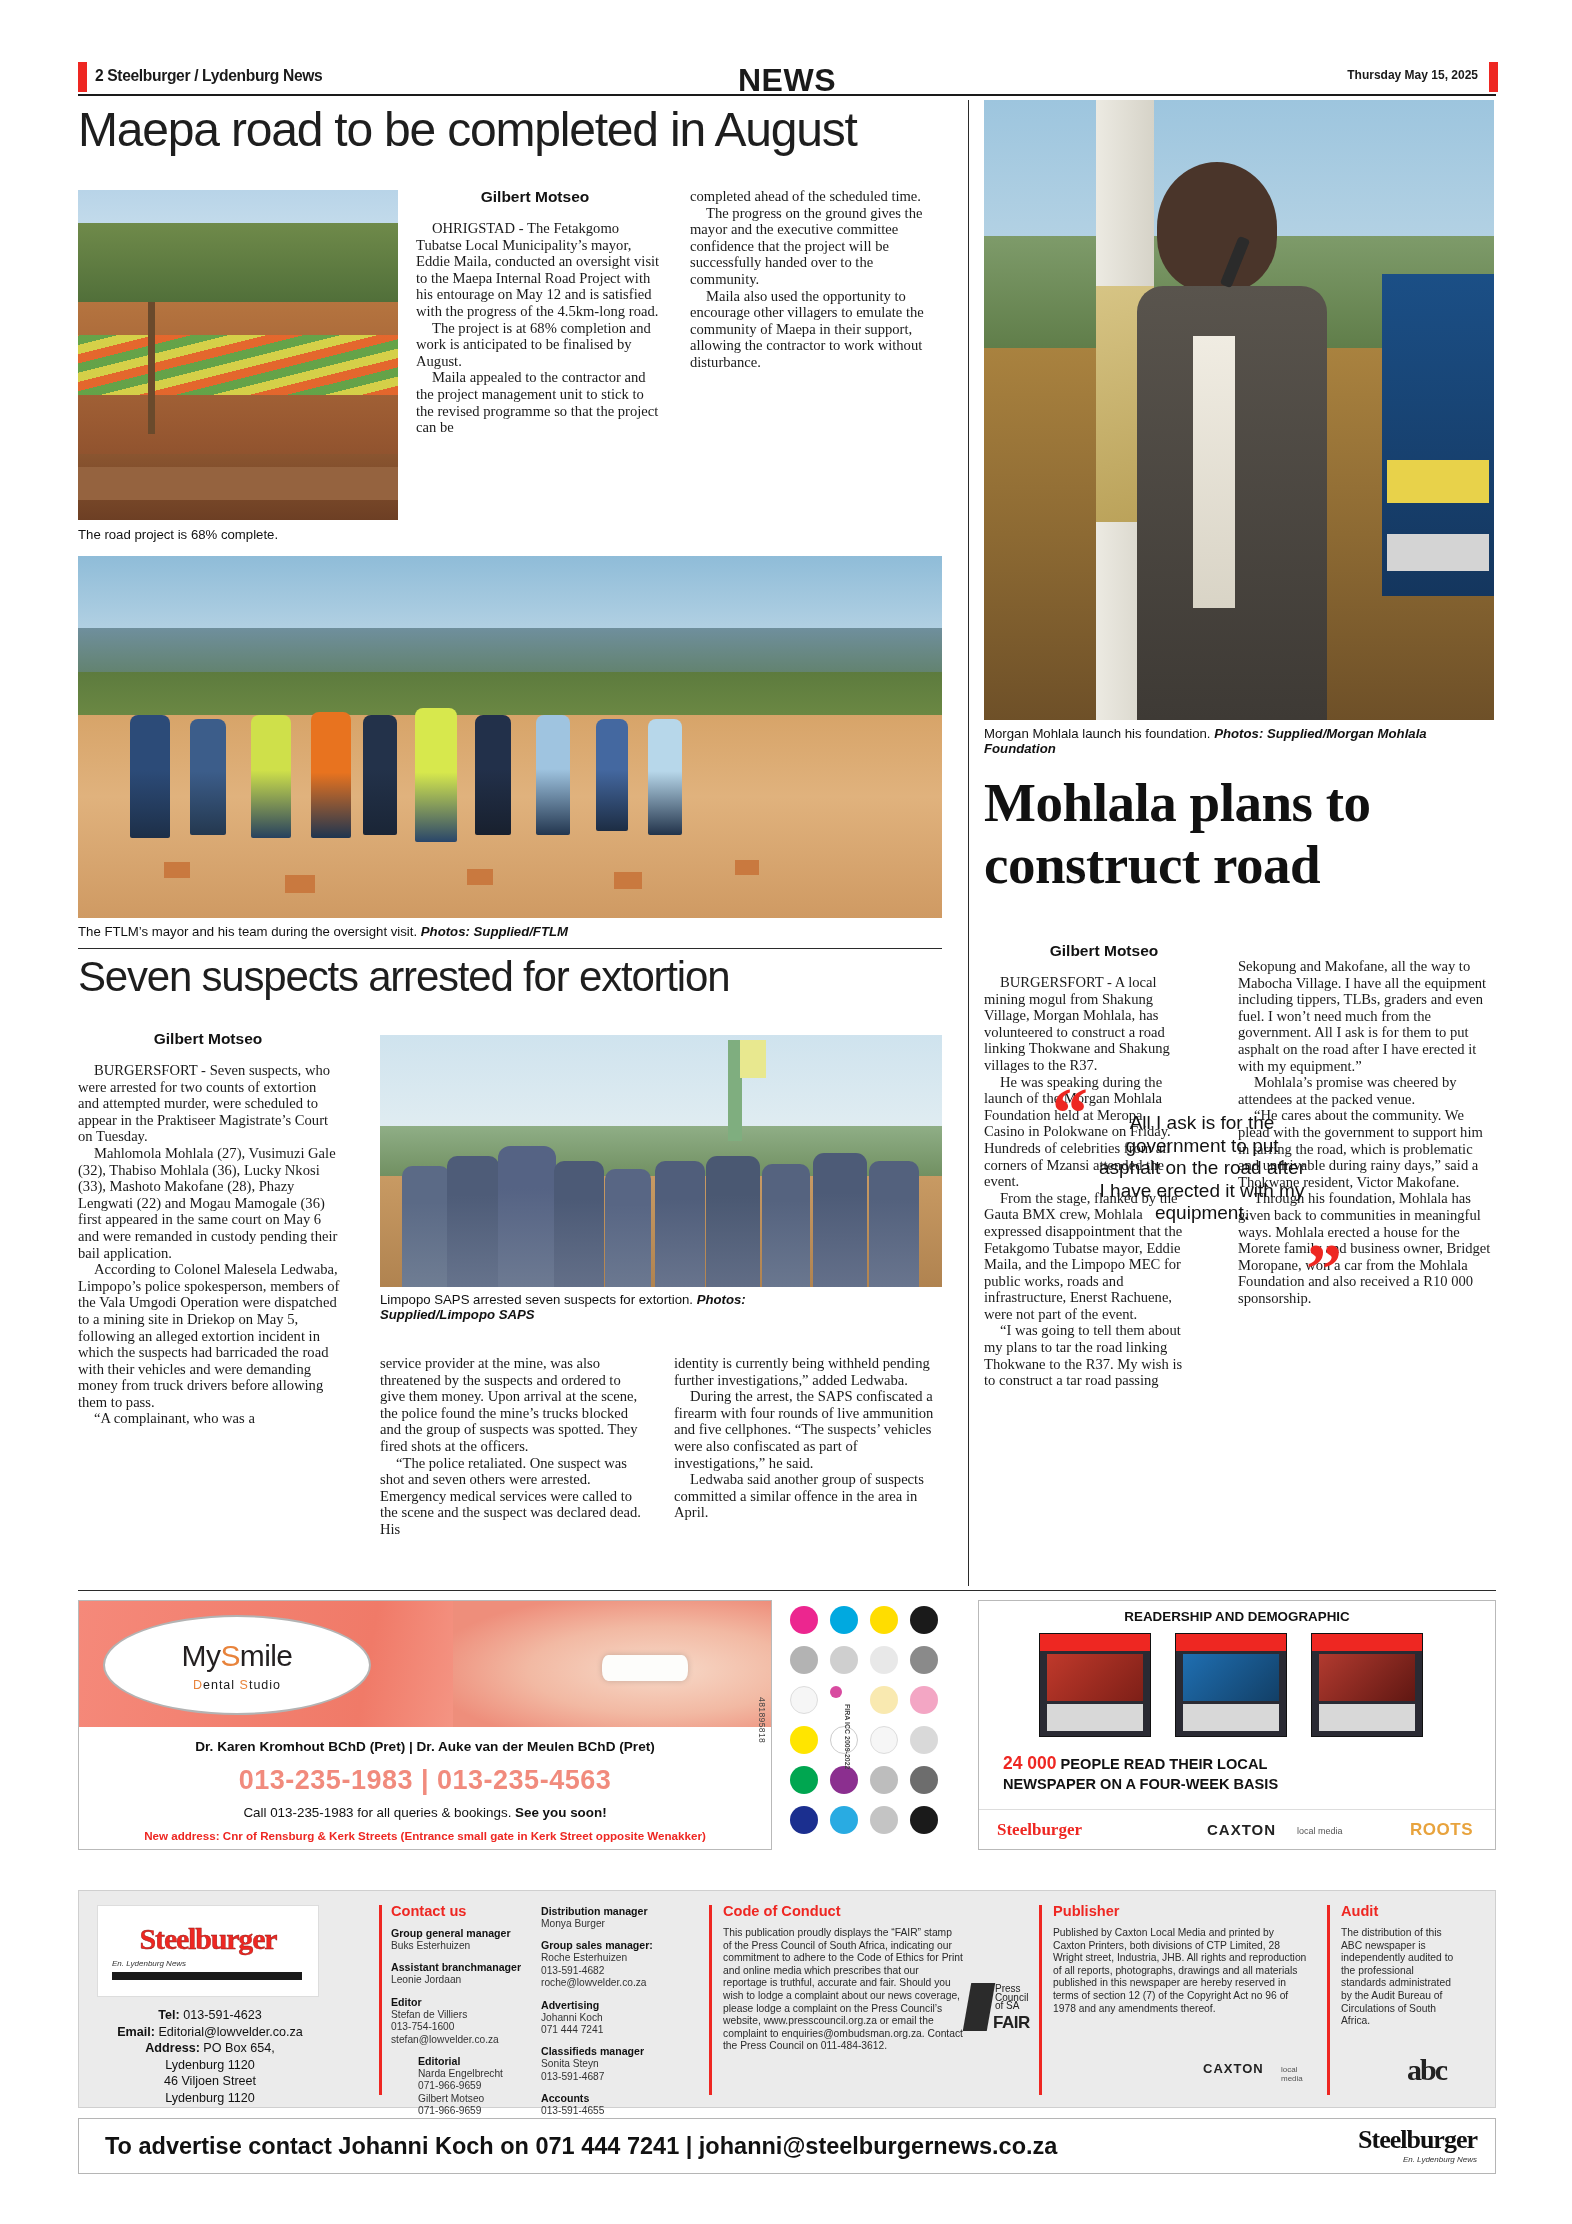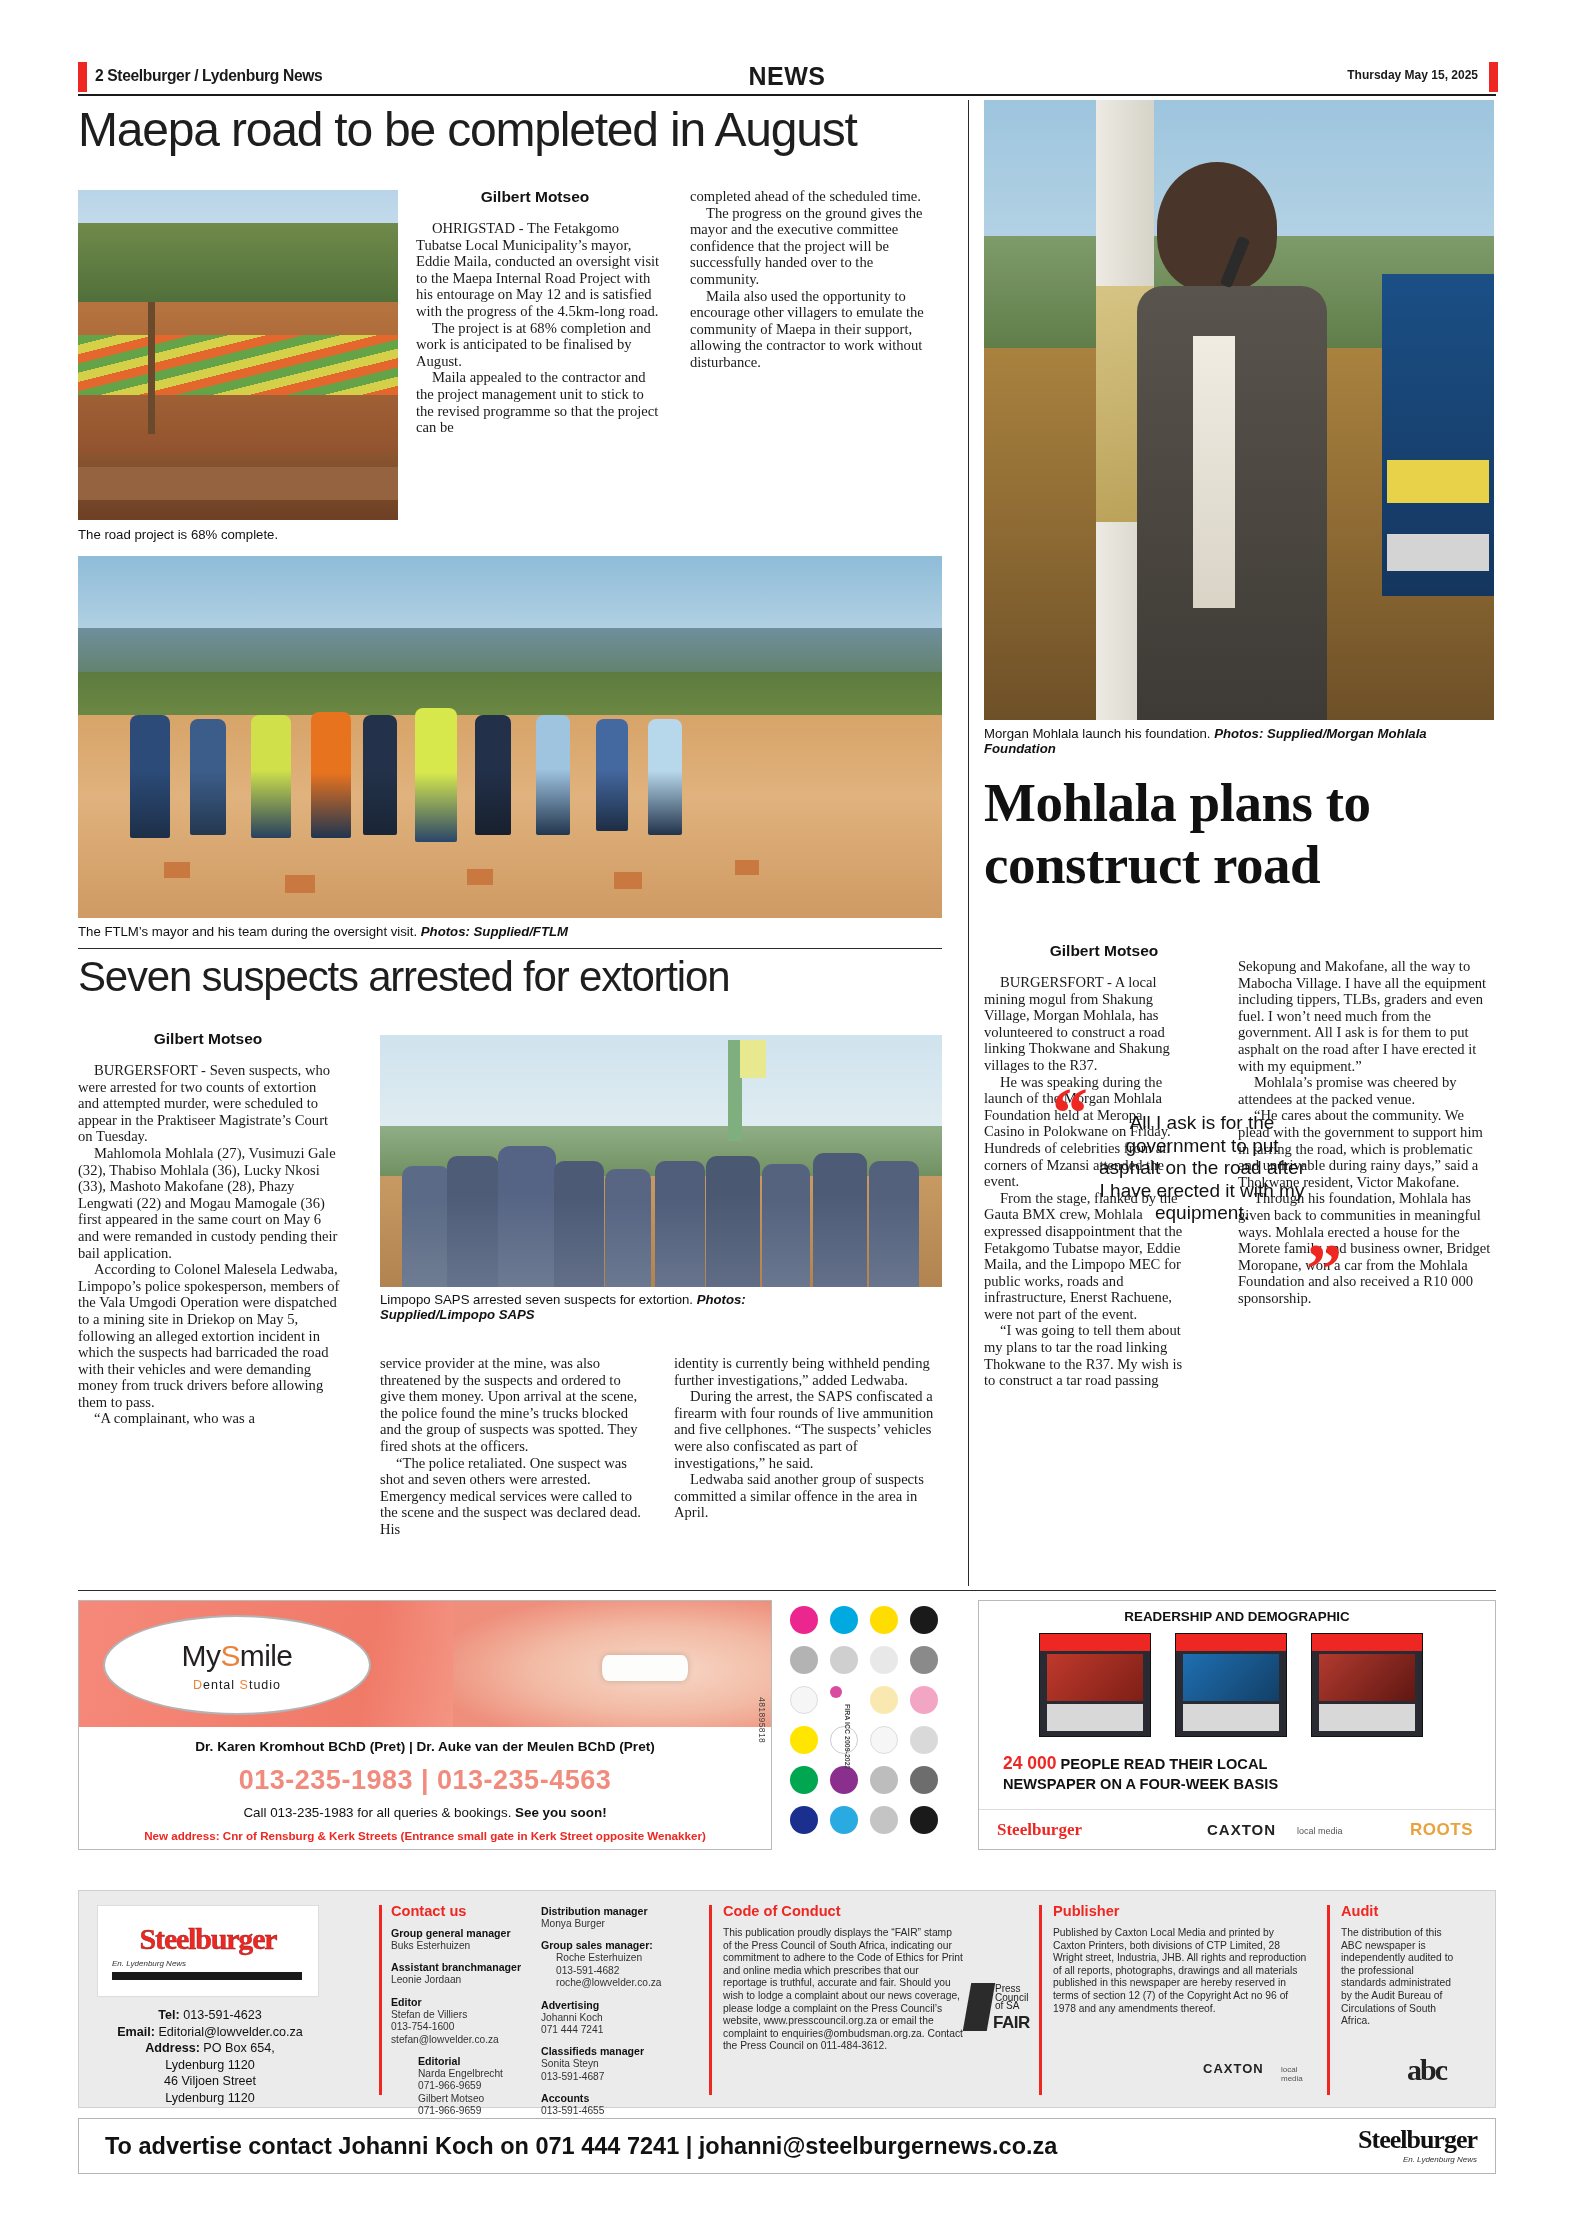--- a/index.html
+++ b/index.html
@@ -26,21 +26,21 @@
     position:absolute; right:-2px; top:0px; width:9px; height:30px; background:#ee2722;
   }
   .mh-left {
     position:absolute; left:17px; top:4px;
     font-size:17px; font-weight:bold; letter-spacing:-0.4px;
     font-family:"Liberation Sans", sans-serif;
     transform:scaleX(0.92); transform-origin:left center;
   }
   .mh-center {
     position:absolute; left:0; right:0; top:0px; text-align:center;
-    font-size:25px; font-weight:bold; letter-spacing:0.5px;
+    font-size:32px; font-weight:bold; letter-spacing:0.5px;
   }
   .mh-right {
     position:absolute; right:18px; top:6px;
     font-size:12px; font-weight:bold;
   }
 
   
   .vrule { position:absolute; width:1px; background:#2b2b2b; }
   .hrule { position:absolute; height:1px; background:#2b2b2b; }
 
@@ -463,21 +463,21 @@
     </div>
 
     <div class="cp-col" style="left:462px; top:14px; width:152px;">
       <div id="dist-items">
           <div style="margin-bottom: 9px;">
             <div class="cp-lbl">Distribution manager</div>
             <div class="cp-val" style="white-space: pre-line;">Monya Burger</div>
           </div>
           <div style="margin-bottom: 9px;">
             <div class="cp-lbl">Group sales manager:</div>
-            <div class="cp-val" style="white-space: pre-line; margin-left: 15px;">Roche Esterhuizen
+            <div class="cp-val" style="white-space: pre-line;">Roche Esterhuizen
 013-591-4682
 roche@lowvelder.co.za</div>
           </div>
           <div style="margin-bottom: 9px;">
             <div class="cp-lbl">Advertising</div>
             <div class="cp-val" style="white-space: pre-line;">Johanni Koch
 071 444 7241</div>
           </div>
           <div style="margin-bottom: 9px;">
             <div class="cp-lbl">Classifieds manager</div>

